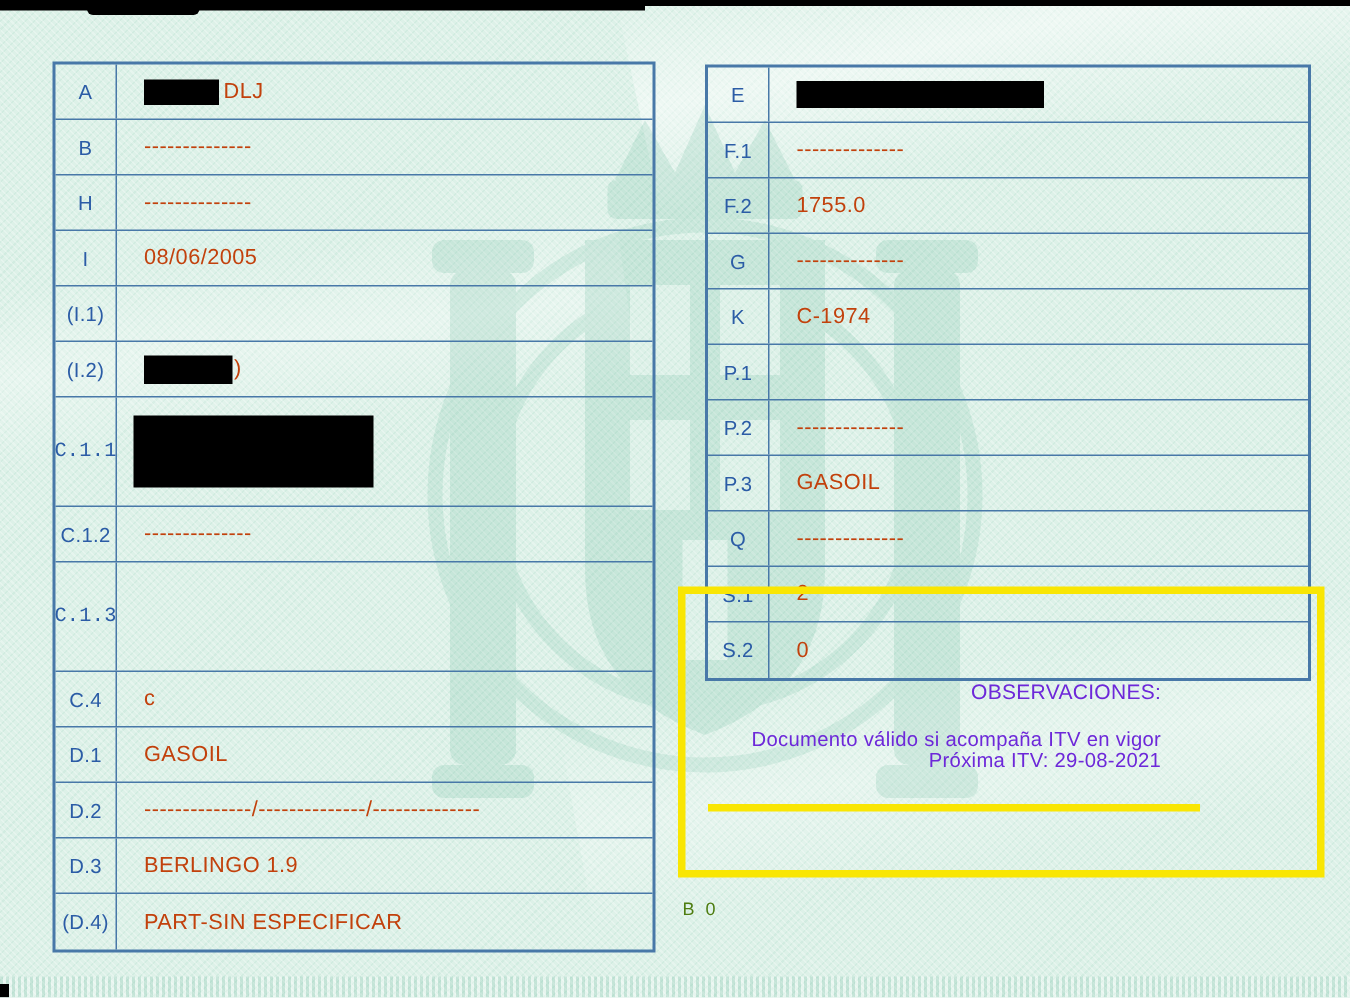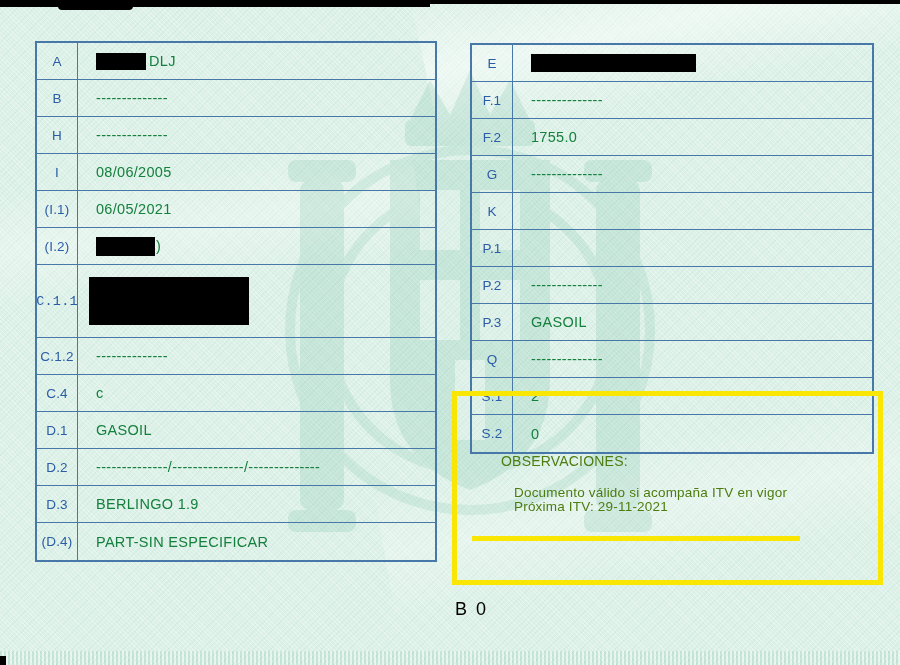--- a/index.html
+++ b/index.html
@@ -41,37 +41,37 @@
   .trow{display:flex;align-items:stretch;height:37px;box-sizing:border-box;border-bottom:1px solid #4878a8;}
   .trow:last-child{border-bottom:none;text-align:center;}
   .trow.tall{height:73px;font-family:Liberation Mono, monospace;}
   .tlabel{
     width:40px;flex:0 0 40px;border-right:1px solid #4878a8;
     display:flex;align-items:center;justify-content:center;
     color:#2b5ca6;font-size:13.5px;letter-spacing:.2px;
   }
   .tvalue{
     flex:1;display:flex;align-items:center;
-    padding-left:18px;font-size:14.5px;color:#15803d;letter-spacing:.3px;
+    padding-left:18px;font-size:14.5px;color:#c2410c;letter-spacing:.3px;
   }
   .redact{background:#000;display:inline-block;}
   .redact-a{width:50px;height:17px;margin-right:3px;}
   .redact-i2{width:59px;height:19px;margin-right:1px;}
   .redact-c11{width:160px;height:48px;margin-left:-7px;}
   .redact-e{width:165px;height:18px;}
   
   .obs{
     position:absolute;left:501px;top:455px;z-index:2;
-    font-size:13.5px;color:#4d7c0f;letter-spacing:.2px;line-height:13.5px;
+    font-size:13.5px;color:#6d28d9;letter-spacing:.2px;line-height:13.5px;text-align:right;
   }
   .obs-heading{margin:0 0 17px 0;font-size:14px;}
-  .obs-line{margin:0 0 .5px 13px;}
+  .obs-line{margin:0 0 .5px 0;}
   .footer-note{
     position:absolute;left:455px;top:599px;z-index:2;
-    font-size:18px;color:#000000;letter-spacing:2px;
+    font-size:12px;color:#4d7c0f;letter-spacing:2px;
   }
   
   .hl-box{
     position:absolute;left:452px;top:391px;width:431px;height:194px;
     border:5px solid #f9e603;box-sizing:border-box;z-index:5;
     pointer-events:none;
   }
   .hl-underline{
     position:absolute;left:472px;top:536px;width:328px;height:5px;
     background:#f9e603;z-index:5;pointer-events:none;
@@ -131,40 +131,43 @@
     <div class="trow">
       <div class="tlabel">H</div>
       <div class="tvalue">--------------</div>
     </div>
     <div class="trow">
       <div class="tlabel">I</div>
       <div class="tvalue">08/06/2005</div>
     </div>
     <div class="trow">
       <div class="tlabel">(I.1)</div>
-      <div class="tvalue">06/05/2021</div>
     </div>
     <div class="trow">
       <div class="tlabel">(I.2)</div>
       <div class="tvalue">
         <span class="redact redact-i2"></span>
         <span>)</span>
       </div>
     </div>
     <div class="trow tall">
       <div class="tlabel">C.1.1</div>
       <div class="tvalue">
         <span class="redact redact-c11"></span>
         <span></span>
       </div>
     </div>
     <div class="trow">
       <div class="tlabel">C.1.2</div>
       <div class="tvalue">--------------</div>
     </div>
+    <div class="trow tall">
+      <div class="tlabel">C.1.3</div>
+      <div class="tvalue"></div>
+    </div>
     <div class="trow">
       <div class="tlabel">C.4</div>
       <div class="tvalue">c</div>
     </div>
     <div class="trow">
       <div class="tlabel">D.1</div>
       <div class="tvalue">GASOIL</div>
     </div>
     <div class="trow">
       <div class="tlabel">D.2</div>
@@ -195,20 +198,21 @@
     <div class="trow">
       <div class="tlabel">F.2</div>
       <div class="tvalue">1755.0</div>
     </div>
     <div class="trow">
       <div class="tlabel">G</div>
       <div class="tvalue">--------------</div>
     </div>
     <div class="trow">
       <div class="tlabel">K</div>
+      <div class="tvalue">C-1974</div>
     </div>
     <div class="trow">
       <div class="tlabel">P.1</div>
     </div>
     <div class="trow">
       <div class="tlabel">P.2</div>
       <div class="tvalue">--------------</div>
     </div>
     <div class="trow">
       <div class="tlabel">P.3</div>
@@ -224,21 +228,21 @@
     </div>
     <div class="trow">
       <div class="tlabel">S.2</div>
       <div class="tvalue">0</div>
     </div>
   </div>
 
   <div class="obs">
     <p class="obs-heading">OBSERVACIONES:</p>
     <p class="obs-line">Documento válido si acompaña ITV en vigor</p>
-    <p class="obs-line">Próxima ITV: 29-11-2021</p>
+    <p class="obs-line">Próxima ITV: 29-08-2021</p>
   </div>
 
   <div class="footer-note">B 0</div>
 
   <div class="hl-box"></div>
   <div class="hl-underline"></div>
 
 </div>
 
 </body></html>

